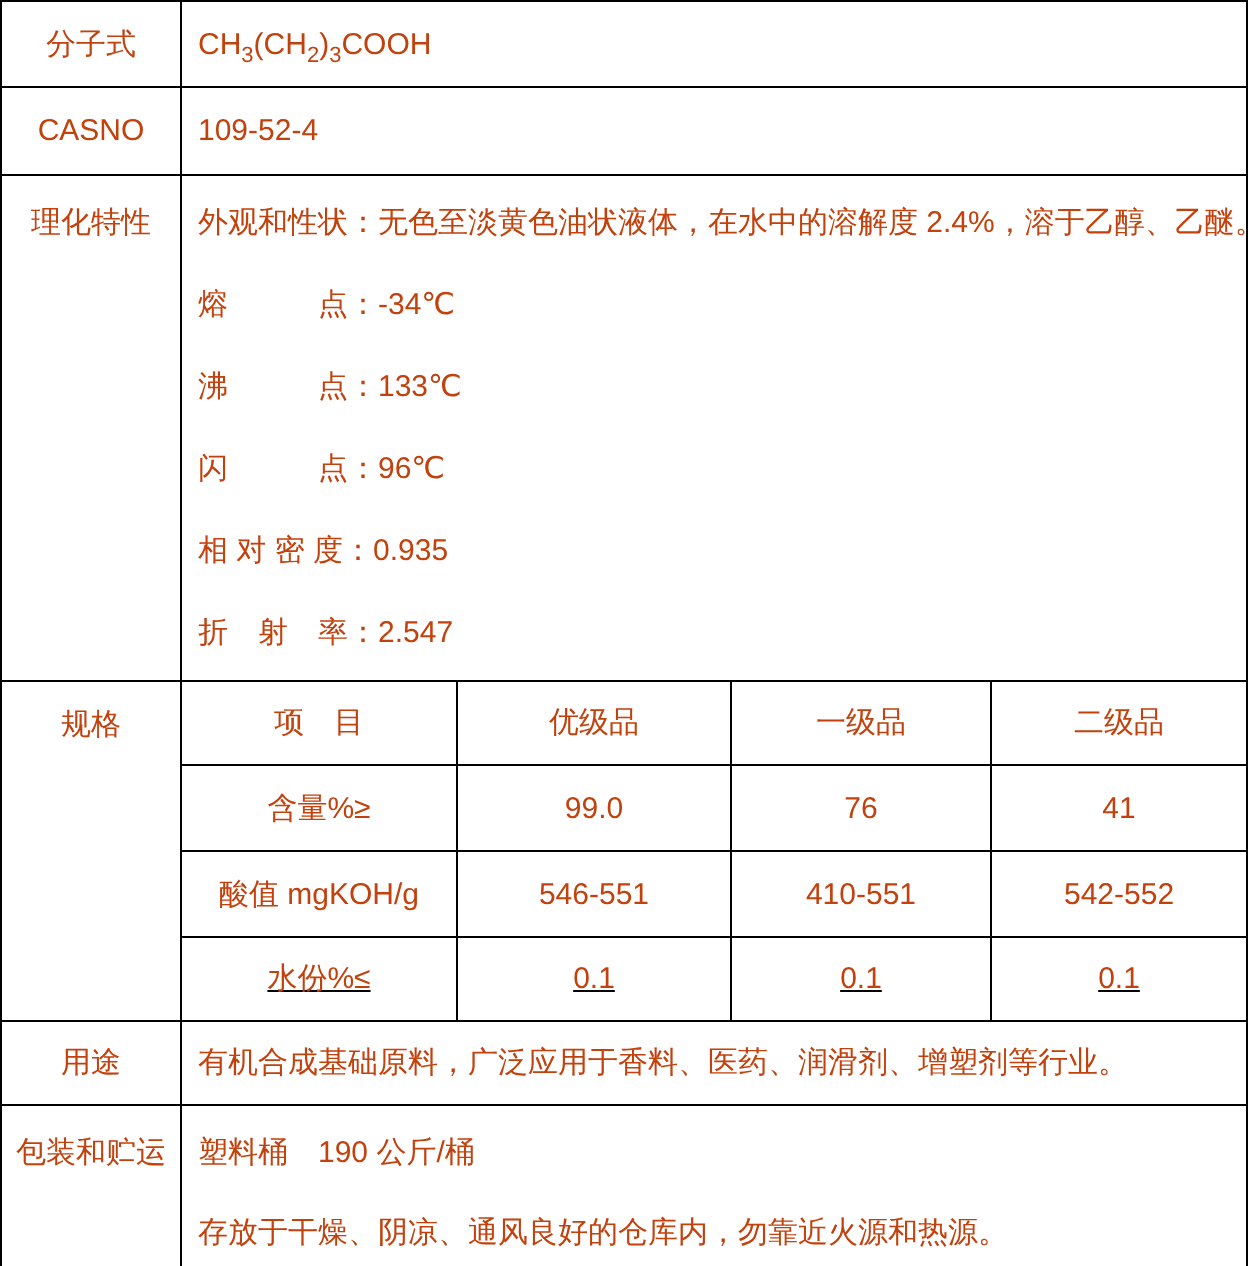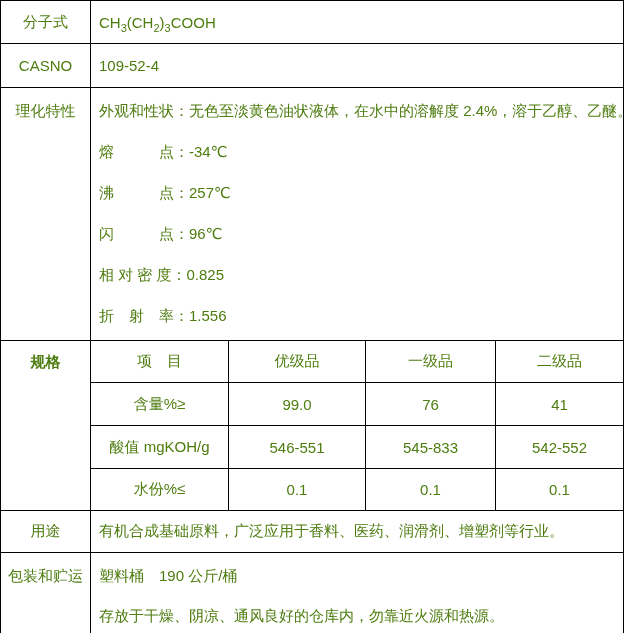--- a/index.html
+++ b/index.html
@@ -13,41 +13,40 @@
   }
   table.spec-table {
     border-collapse: collapse;
     table-layout: fixed;
     width: 623px;
     margin: 0;
   }
   table.spec-table td {
     border: 1px solid #000000;
     font-size: 15px;
-    color: #4d7c0f;
+    color: #c2410c;
     overflow: hidden;
   }
   
   .label-cell {
     text-align: center;
     vertical-align: middle;
     white-space: nowrap;
   }
   .label-top {
     vertical-align: top;
     padding-top: 3px;
     margin-left: 16px;
   }
   .label-line {
     height: 40px;
     display: flex;
     align-items: center;
     justify-content: center;
     white-space: nowrap;
-    font-weight: bold;
   }
   
   .value-cell {
     padding: 0 8px;
     vertical-align: middle;
     white-space: nowrap;
   }
   
   .multi-cell {
     vertical-align: top;
@@ -99,24 +98,24 @@
     <td class="value-cell" colspan="4">109-52-4</td>
   </tr>
 
   <tr style="height:247px;">
     <td class="label-cell label-top">
       <div class="pline" style="justify-content:center;">理化特性</div>
     </td>
     <td class="multi-cell" colspan="4">
       <div class="pline">外观和性状：无色至淡黄色油状液体，在水中的溶解度 2.4%，溶于乙醇、乙醚。</div>
       <div class="pline">熔　　　点：-34℃</div>
-      <div class="pline">沸　　　点：257℃</div>
+      <div class="pline">沸　　　点：133℃</div>
       <div class="pline">闪　　　点：96℃</div>
-      <div class="pline">相 对 密 度：0.825</div>
-      <div class="pline">折　射　率：1.556</div>
+      <div class="pline">相 对 密 度：0.935</div>
+      <div class="pline">折　射　率：2.547</div>
     </td>
   </tr>
 
   <tr style="height:42px;">
     <td class="label-cell label-top" rowspan="4">
       <div class="label-line" style="height:36px;">规格</div>
     </td>
     <td class="grid-cell">项　目</td>
     <td class="grid-cell">优级品</td>
     <td class="grid-cell">一级品</td>
@@ -126,25 +125,25 @@
   <tr style="height:43px;">
     <td class="grid-cell">含量%≥</td>
     <td class="grid-cell">99.0</td>
     <td class="grid-cell">76</td>
     <td class="grid-cell">41</td>
   </tr>
 
   <tr style="height:43px;padding-left:40px;">
     <td class="grid-cell">酸值 mgKOH/g</td>
     <td class="grid-cell">546-551</td>
-    <td class="grid-cell">545-833</td>
+    <td class="grid-cell">410-551</td>
     <td class="grid-cell">542-552</td>
   </tr>
 
-  <tr style="height:42px;">
+  <tr style="height:42px;text-decoration:underline;">
     <td class="grid-cell">水份%≤</td>
     <td class="grid-cell">0.1</td>
     <td class="grid-cell">0.1</td>
     <td class="grid-cell">0.1</td>
   </tr>
 
   <tr style="height:42px;margin-left:31px;">
     <td class="label-cell">用途</td>
     <td class="value-cell" colspan="4">有机合成基础原料，广泛应用于香料、医药、润滑剂、增塑剂等行业。</td>
   </tr>

